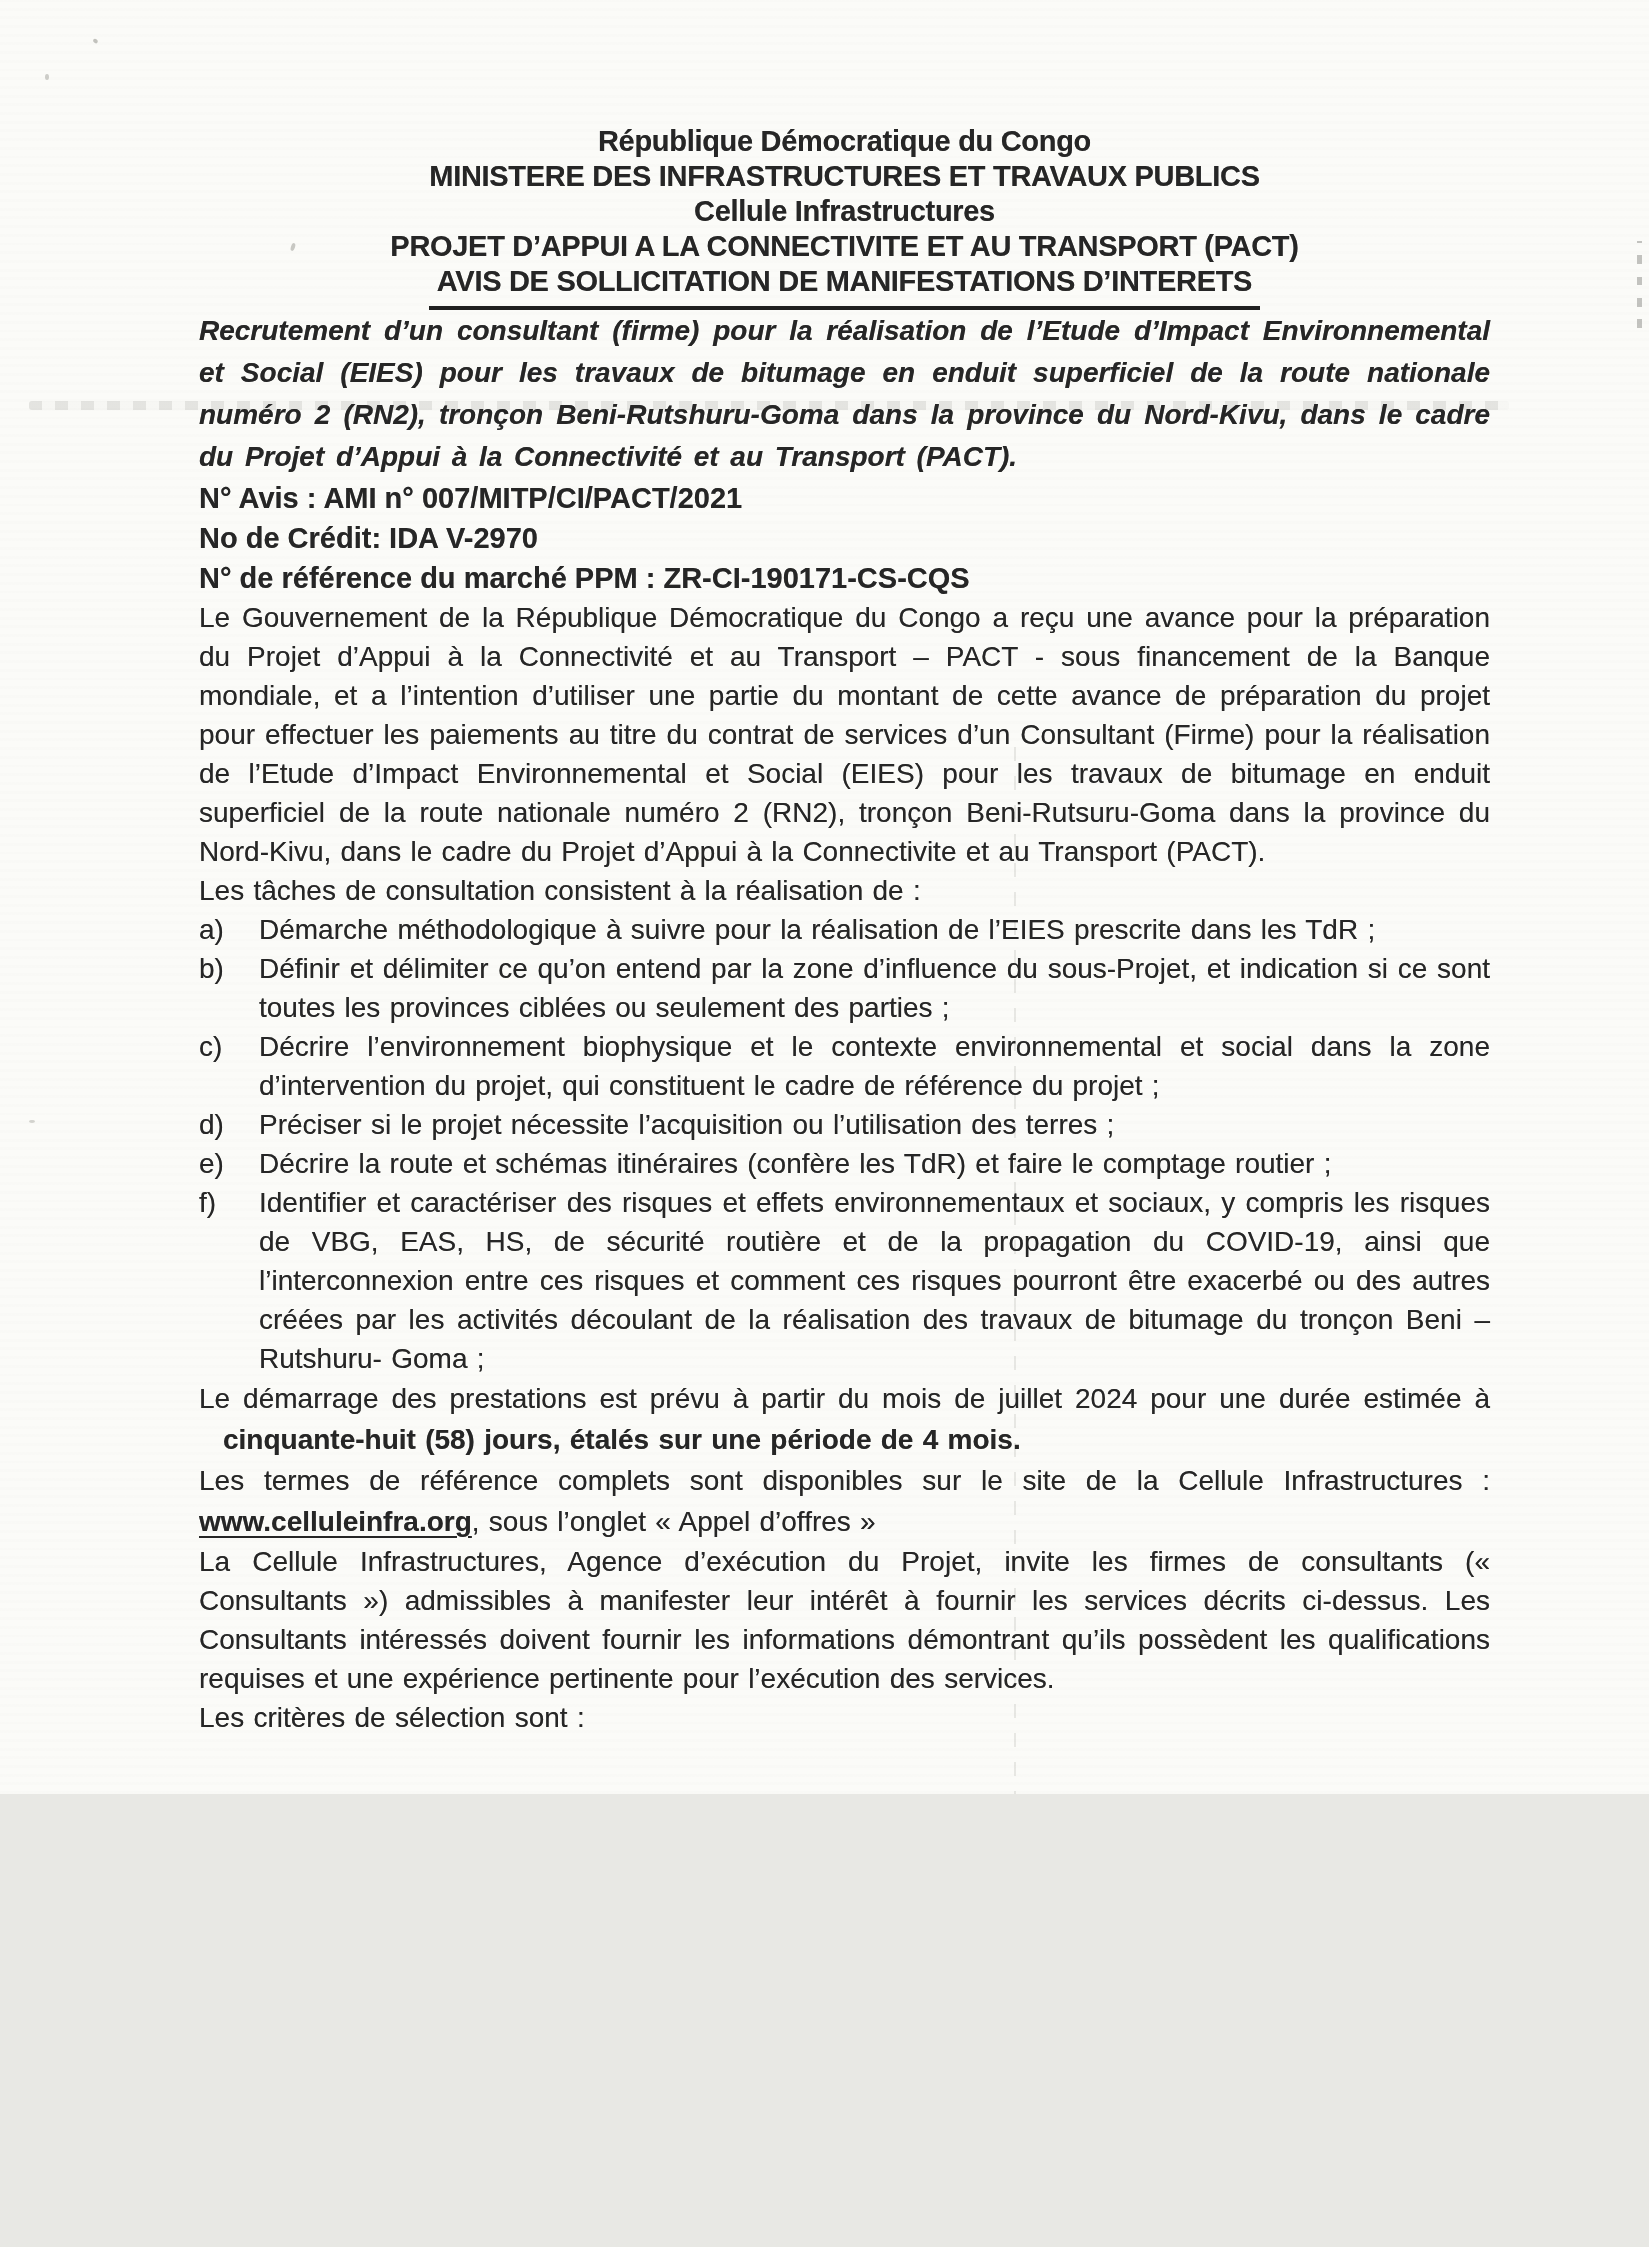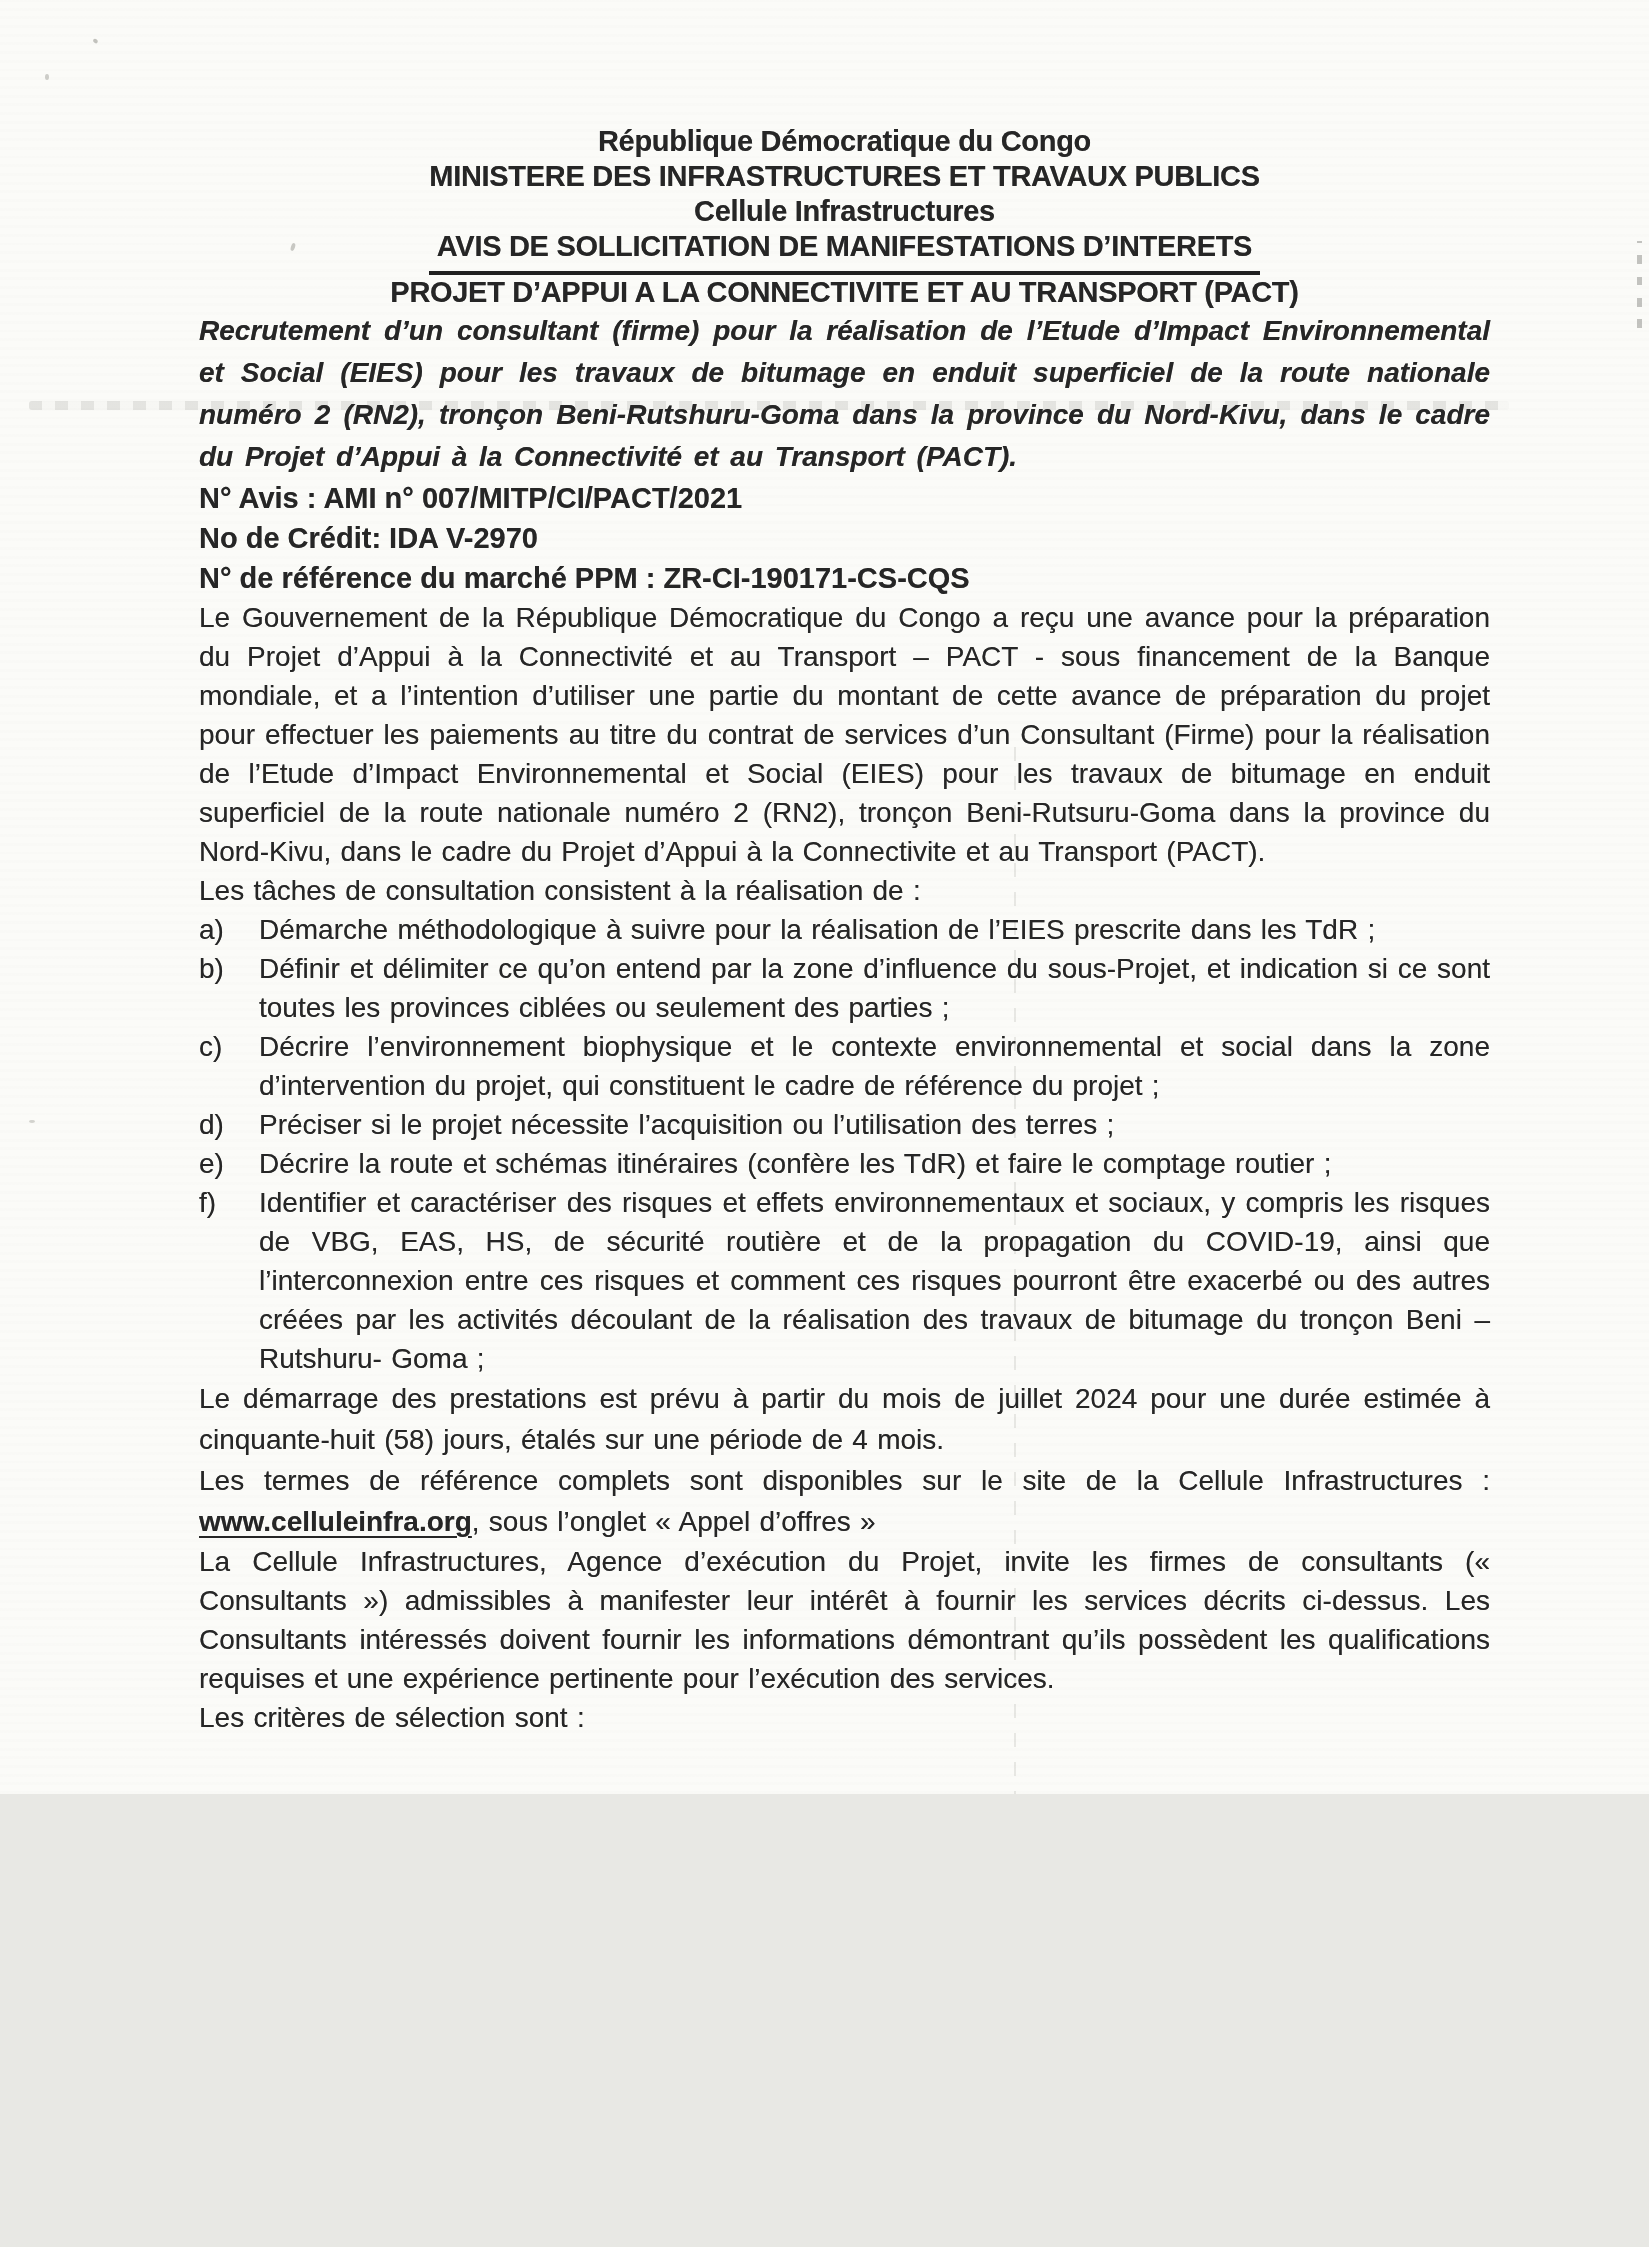--- a/index.html
+++ b/index.html
@@ -41,21 +41,21 @@
   .task-b{margin-top:21.3px;}
   .task-c{margin-top:31px;}
   .task-d{margin-top:29px;}
   .task-e{margin-top:25px;}
   .task-f{margin-top:21.3px;}
   .schedule{margin-top:27px;line-height:41px;}
   .terms{margin-top:11.6px;line-height:41px;}
   .link{font-weight:700;text-decoration:underline;text-underline-offset:4.9px;text-decoration-thickness:1.9px;}
   .invitation{margin-top:31px;}
   .criteria{margin-top:15.5px;text-align:left;}
-  b,strong{font-weight:400;}
+  b,strong{font-weight:700;margin-left:24px;}
 
   
   .scan-band{
     position:absolute;left:29px;top:401px;width:1480px;height:8.7px;z-index:1;
     background:repeating-linear-gradient(90deg, rgba(110,110,104,0.22) 0 12.6px, rgba(110,110,104,0.04) 12.6px 26px);
     border-radius:2.9px;opacity:.75;
   }
   .edge-marks{
     position:absolute;right:7.8px;top:241px;width:4.9px;height:87px;z-index:1;
     background:repeating-linear-gradient(0deg, rgba(90,90,85,0.35) 0 8.7px, rgba(0,0,0,0) 8.7px 21.3px);
@@ -91,24 +91,24 @@
   <div class="speck speck2"></div>
   <div class="speck speck3"></div>
   <div class="speck speck4"></div>
   <div class="speck speck5"></div>
 
   <div class="content">
 
     <div class="hdr txt">République Démocratique du Congo</div>
     <div class="hdr hdr-ministry txt">MINISTERE DES INFRASTRUCTURES ET TRAVAUX PUBLICS</div>
     <div class="hdr txt">Cellule Infrastructures</div>
+    <div class="hdr hdr-project txt">PROJET D’APPUI A LA CONNECTIVITE ET AU TRANSPORT (PACT)</div>
     <div class="hdr hdr-avis">
       <span class="underlined txt">AVIS DE SOLLICITATION DE MANIFESTATIONS D’INTERETS</span>
     </div>
-    <div class="hdr hdr-project txt">PROJET D’APPUI A LA CONNECTIVITE ET AU TRANSPORT (PACT)</div>
 
     <p class="subject txt">Recrutement d’un consultant (firme) pour la réalisation de l’Etude d’Impact Environnemental et Social (EIES) pour les travaux de bitumage en enduit superficiel de la route nationale numéro 2 (RN2), tronçon Beni-Rutshuru-Goma dans la province du Nord-Kivu, dans le cadre du Projet d’Appui à la Connectivité et au Transport (PACT).</p>
 
     <div class="refs">
       <div class="txt">N° Avis : AMI n° 007/MITP/CI/PACT/2021</div>
       <div class="txt">No de Crédit: IDA V-2970</div>
       <div class="txt">N° de référence du marché PPM : ZR-CI-190171-CS-CQS</div>
     </div>
 
     <p class="para para-funding txt">Le Gouvernement de la République Démocratique du Congo a reçu une avance pour la préparation du Projet d’Appui à la Connectivité et au Transport – PACT - sous financement de la Banque mondiale, et a l’intention d’utiliser une partie du montant de cette avance de préparation du projet pour effectuer les paiements au titre du contrat de services d’un Consultant (Firme) pour la réalisation de l’Etude d’Impact Environnemental et Social (EIES) pour les travaux de bitumage en enduit superficiel de la route nationale numéro 2 (RN2), tronçon Beni-Rutsuru-Goma dans la province du Nord-Kivu, dans le cadre du Projet d’Appui à la Connectivite et au Transport (PACT).</p>

